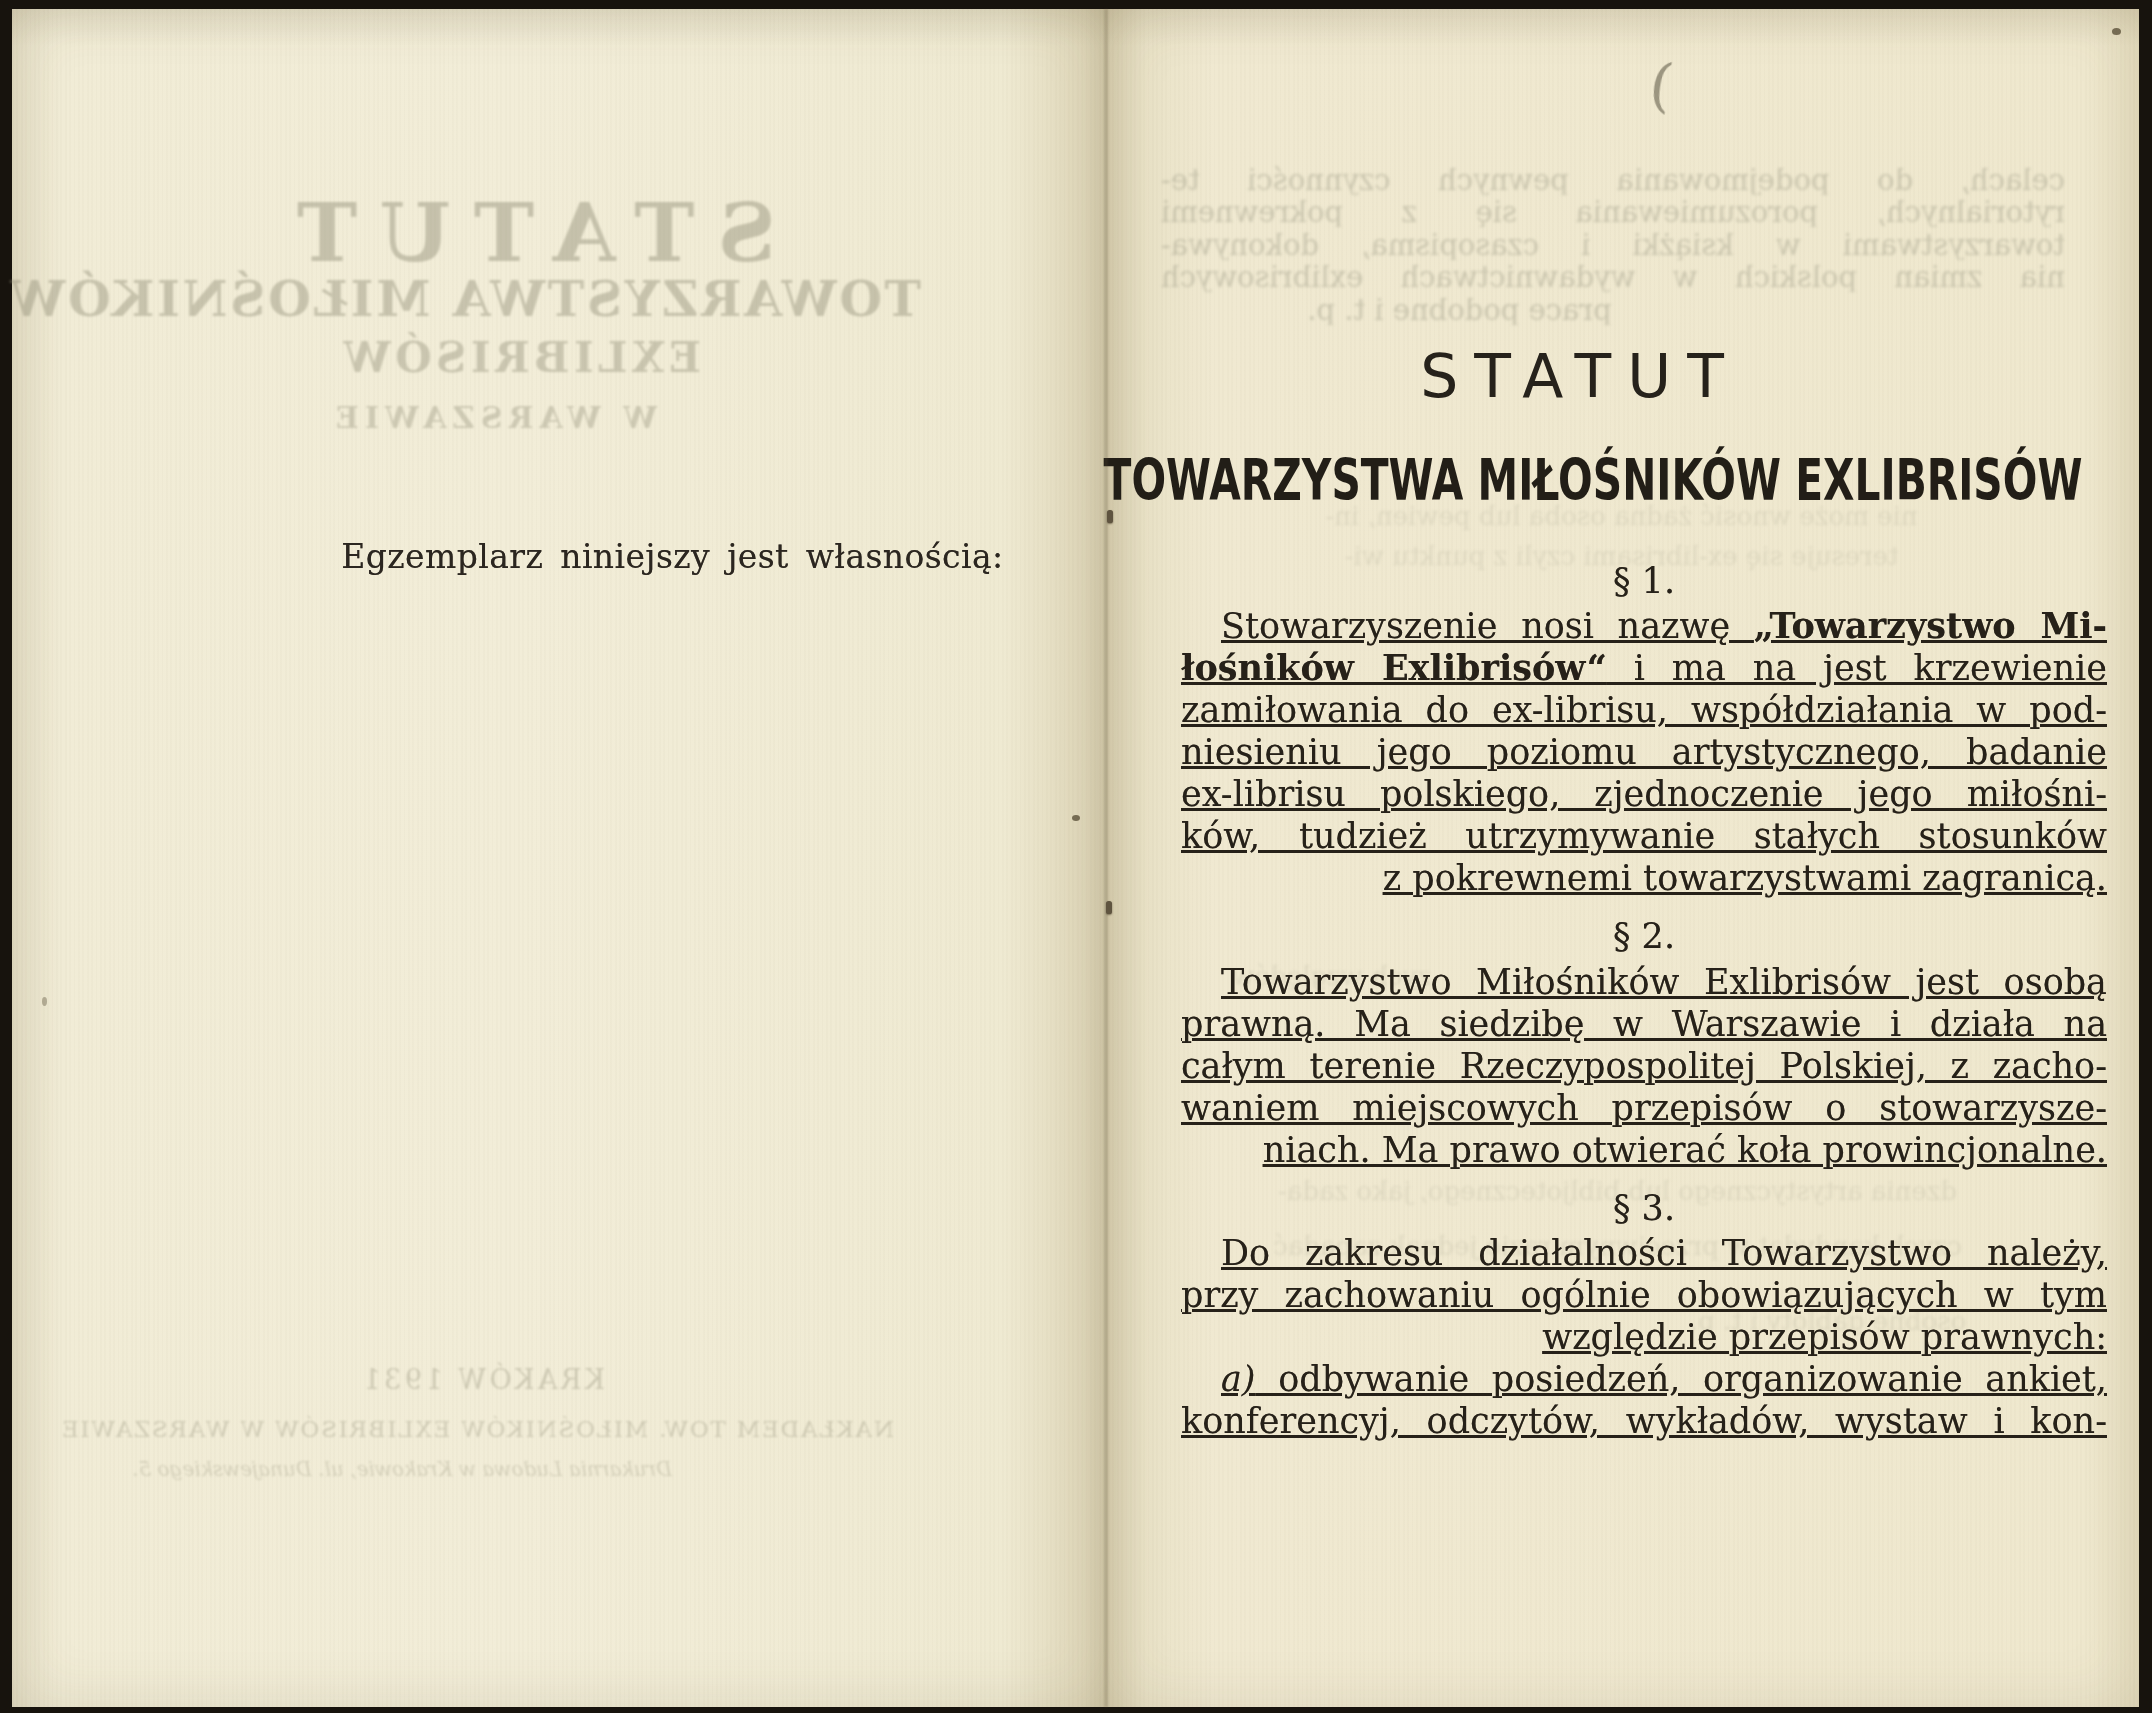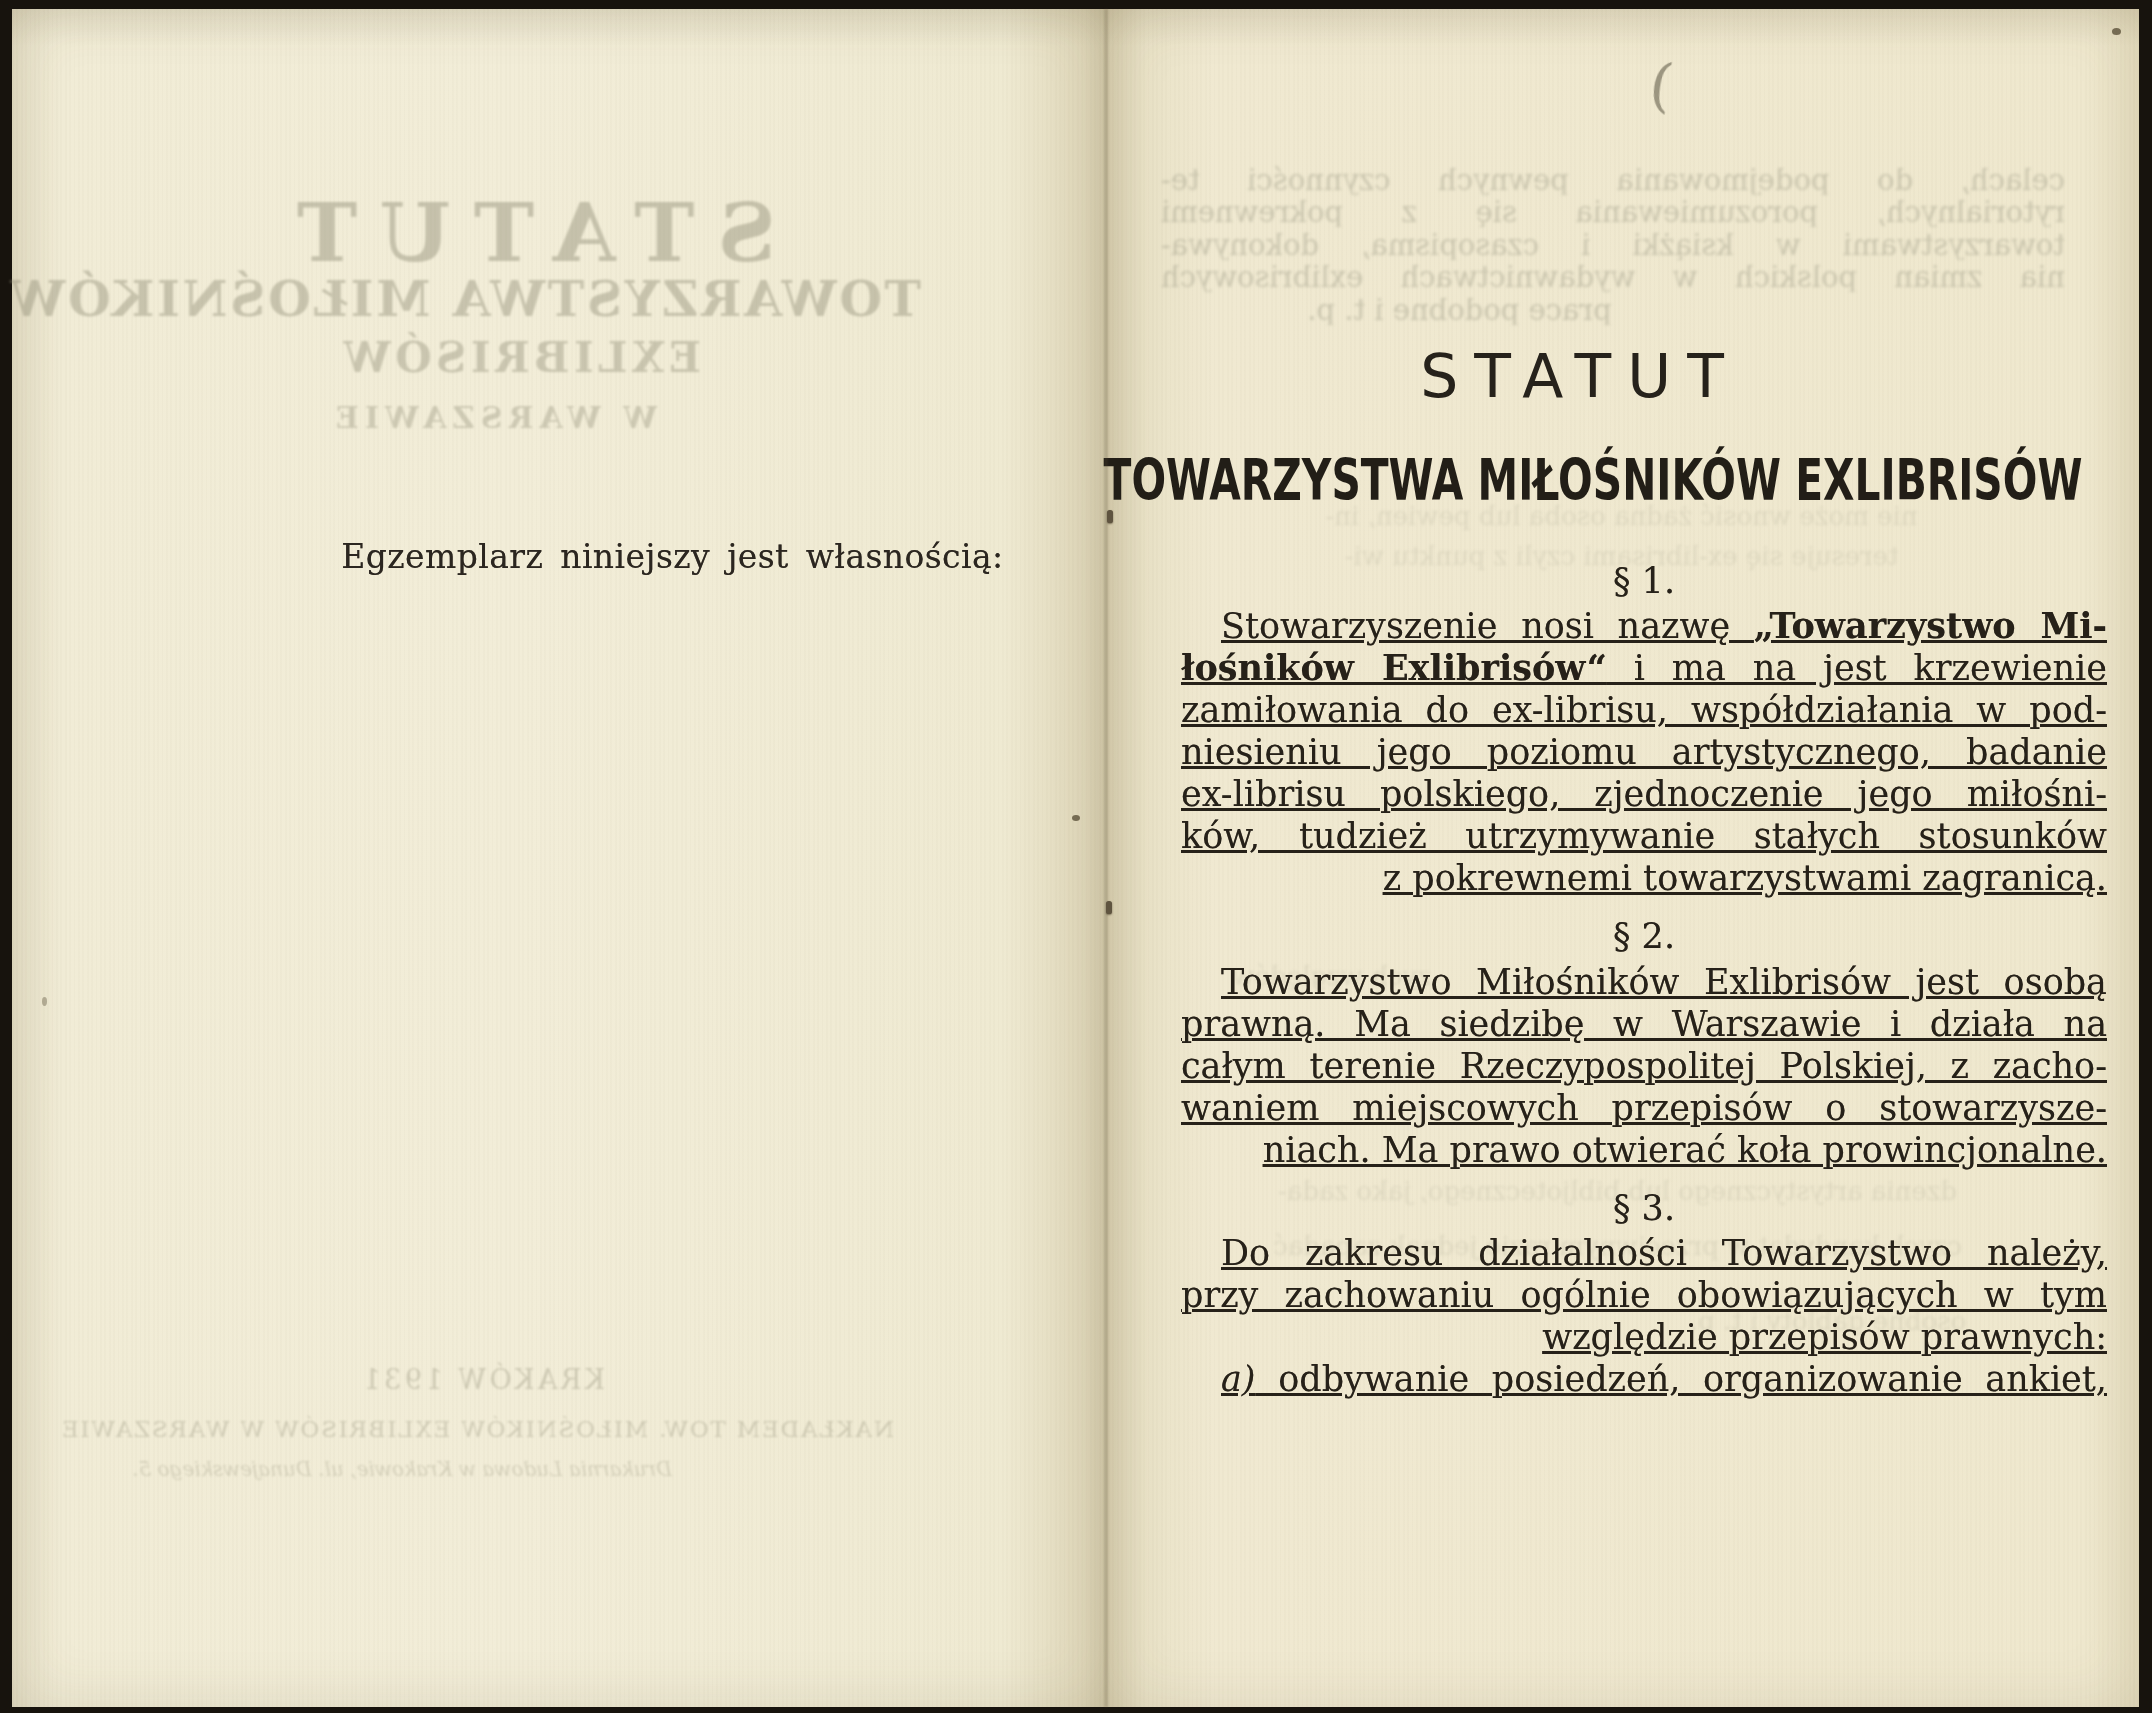--- a/index.html
+++ b/index.html
@@ -161,20 +161,21 @@
           <div class="tline just"><span>całym terenie Rzeczypospolitej Polskiej, z zacho-</span></div>
           <div class="tline just"><span>waniem miejscowych przepisów o stowarzysze-</span></div>
           <div class="tline"><span>niach. Ma prawo otwierać koła prowincjonalne.</span></div>
         </div>
         <div class="shead">§ 3.</div>
         <div class="para">
           <div class="tline just ind"><span>Do zakresu działalności Towarzystwo należy,</span></div>
           <div class="tline just"><span>przy zachowaniu ogólnie obowiązujących w tym</span></div>
           <div class="tline"><span>względzie przepisów prawnych:</span></div>
           <div class="tline just ind"><span class="it">a)</span><span> odbywanie posiedzeń, organizowanie ankiet,</span></div>
+          <div class="tline just"><span>konferencyj, odczytów, wykładów, wystaw i kon-</span></div>
         </div>
       </div>
   </div>
 
   <div class="crease"></div>
   <div class="staple" style="left:1107px;top:510px;"></div>
   <div class="staple" style="left:1106px;top:901px;"></div>
   <div class="speck" style="left:1072px;top:815px;width:8px;height:6.1px;"></div>
   <div class="speck" style="left:2112px;top:28px;width:8.8px;height:7px;"></div>
   <div class="speck" style="left:42px;top:997px;width:5.3px;height:8.8px;opacity:.5;"></div>

